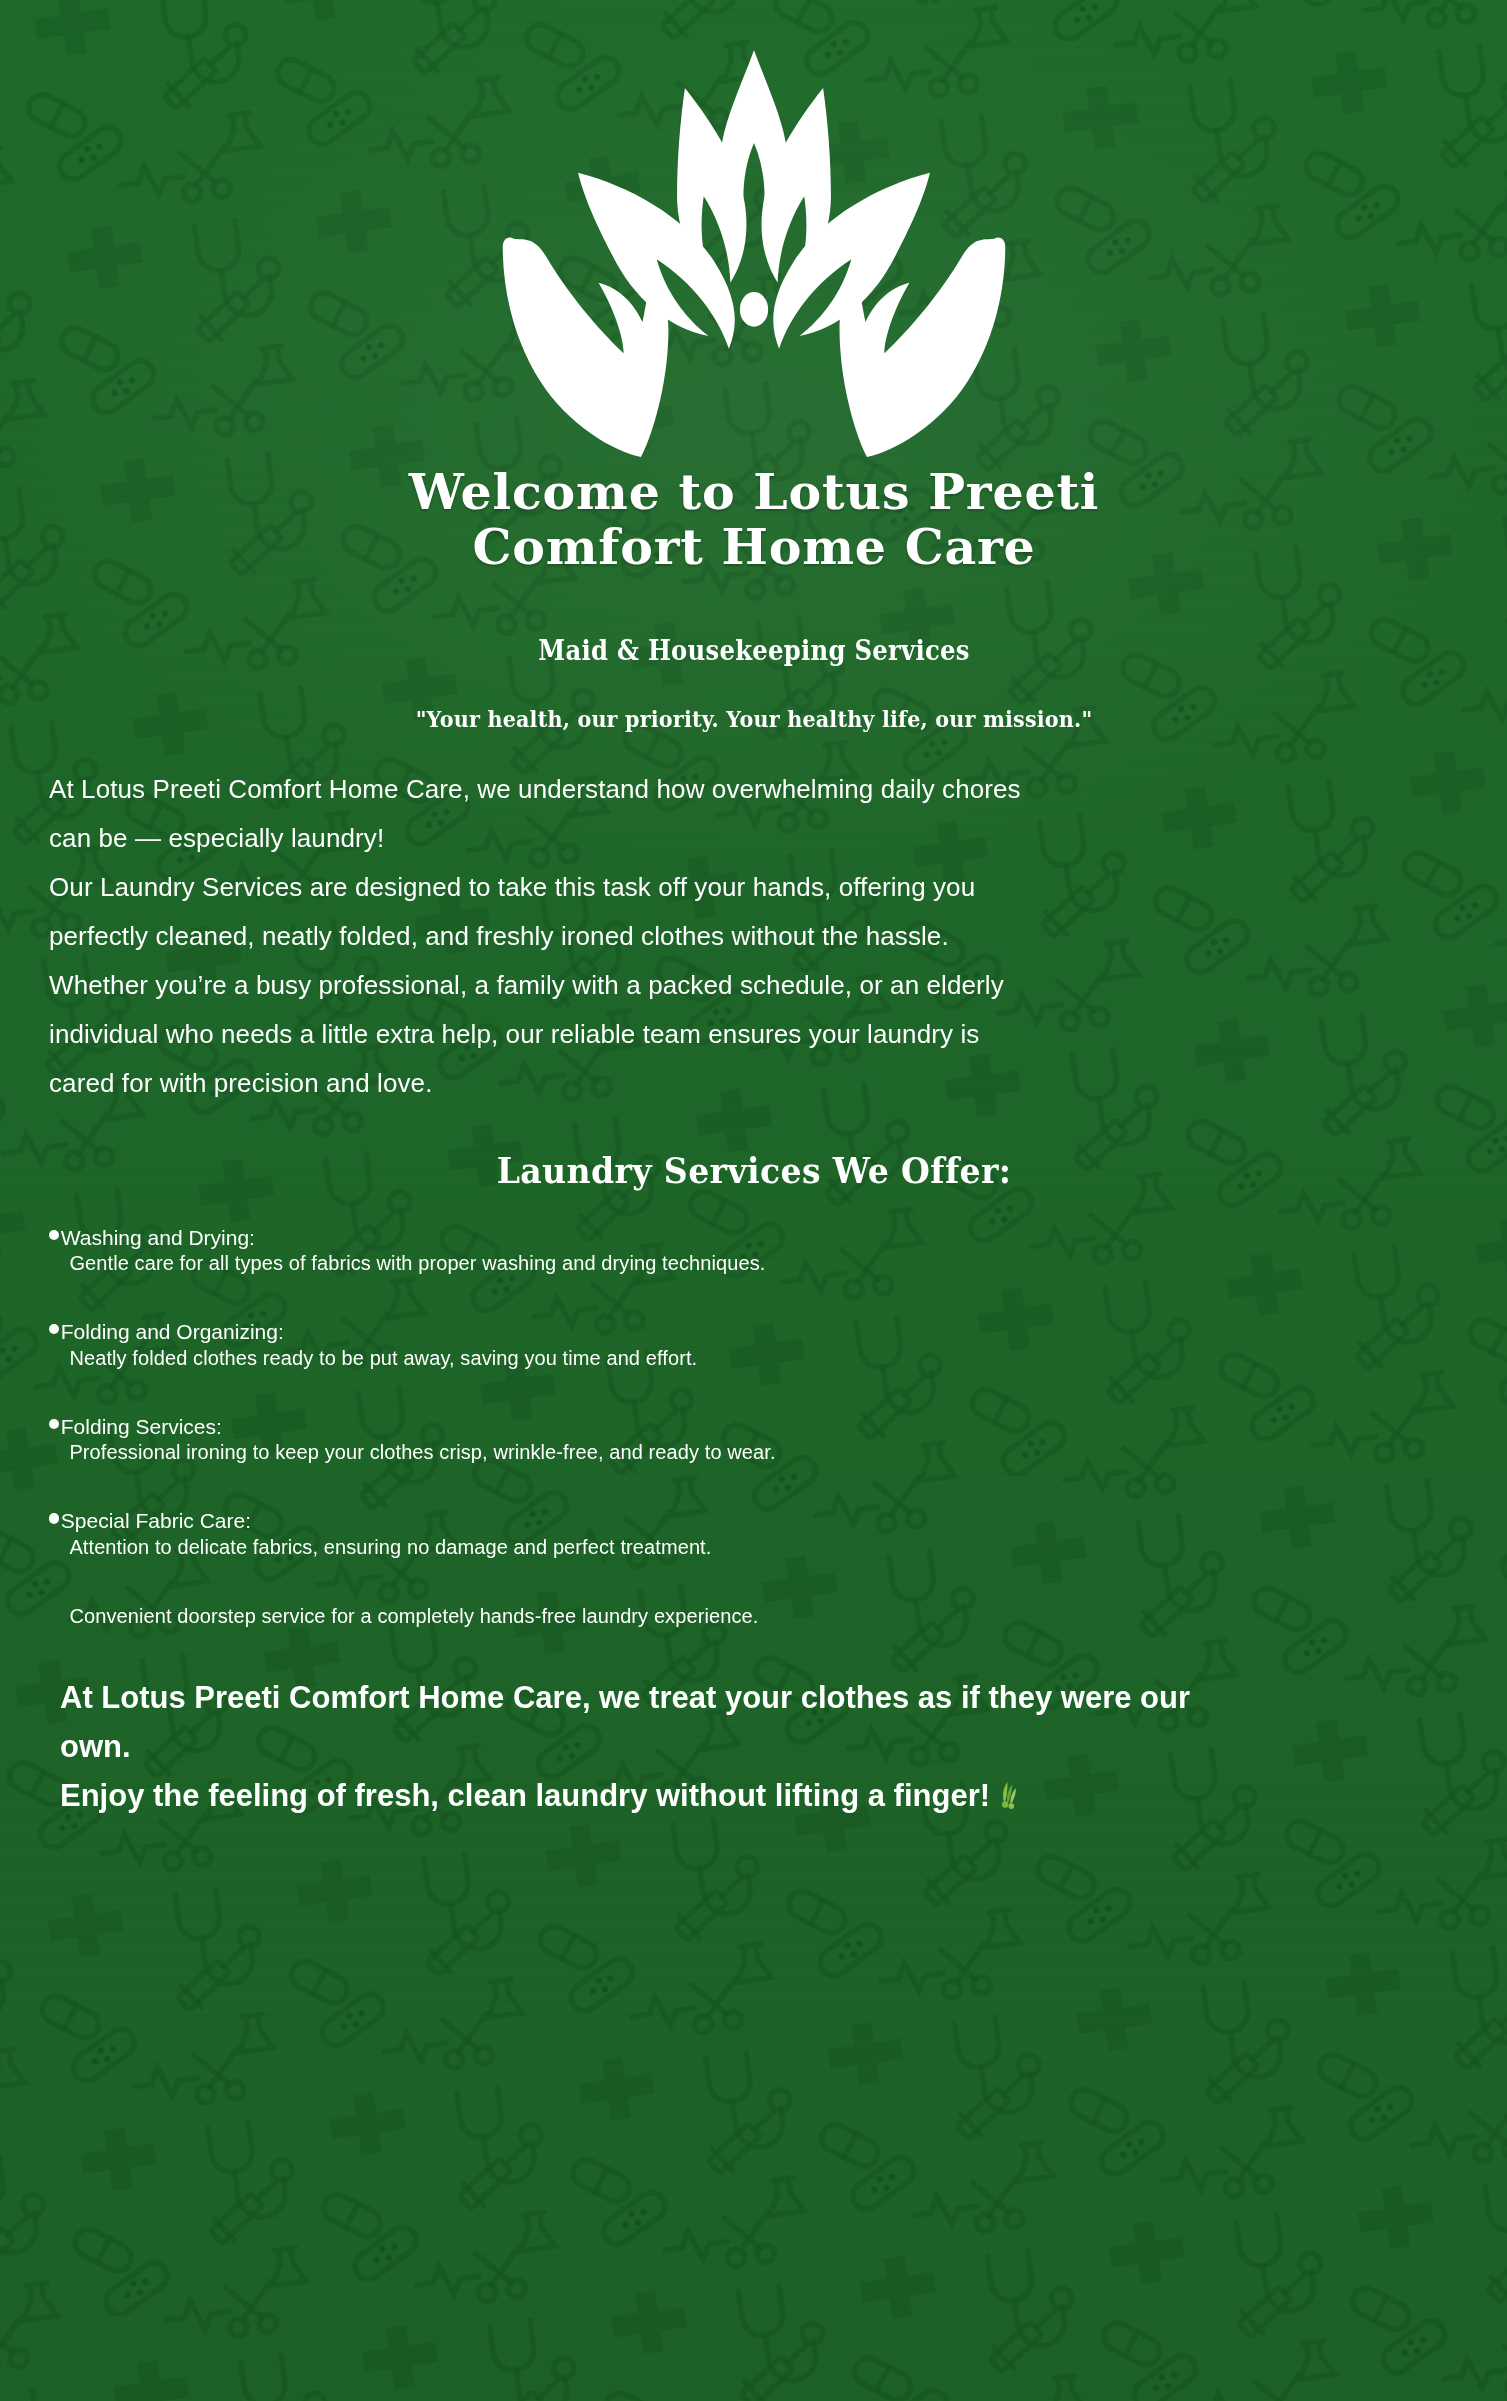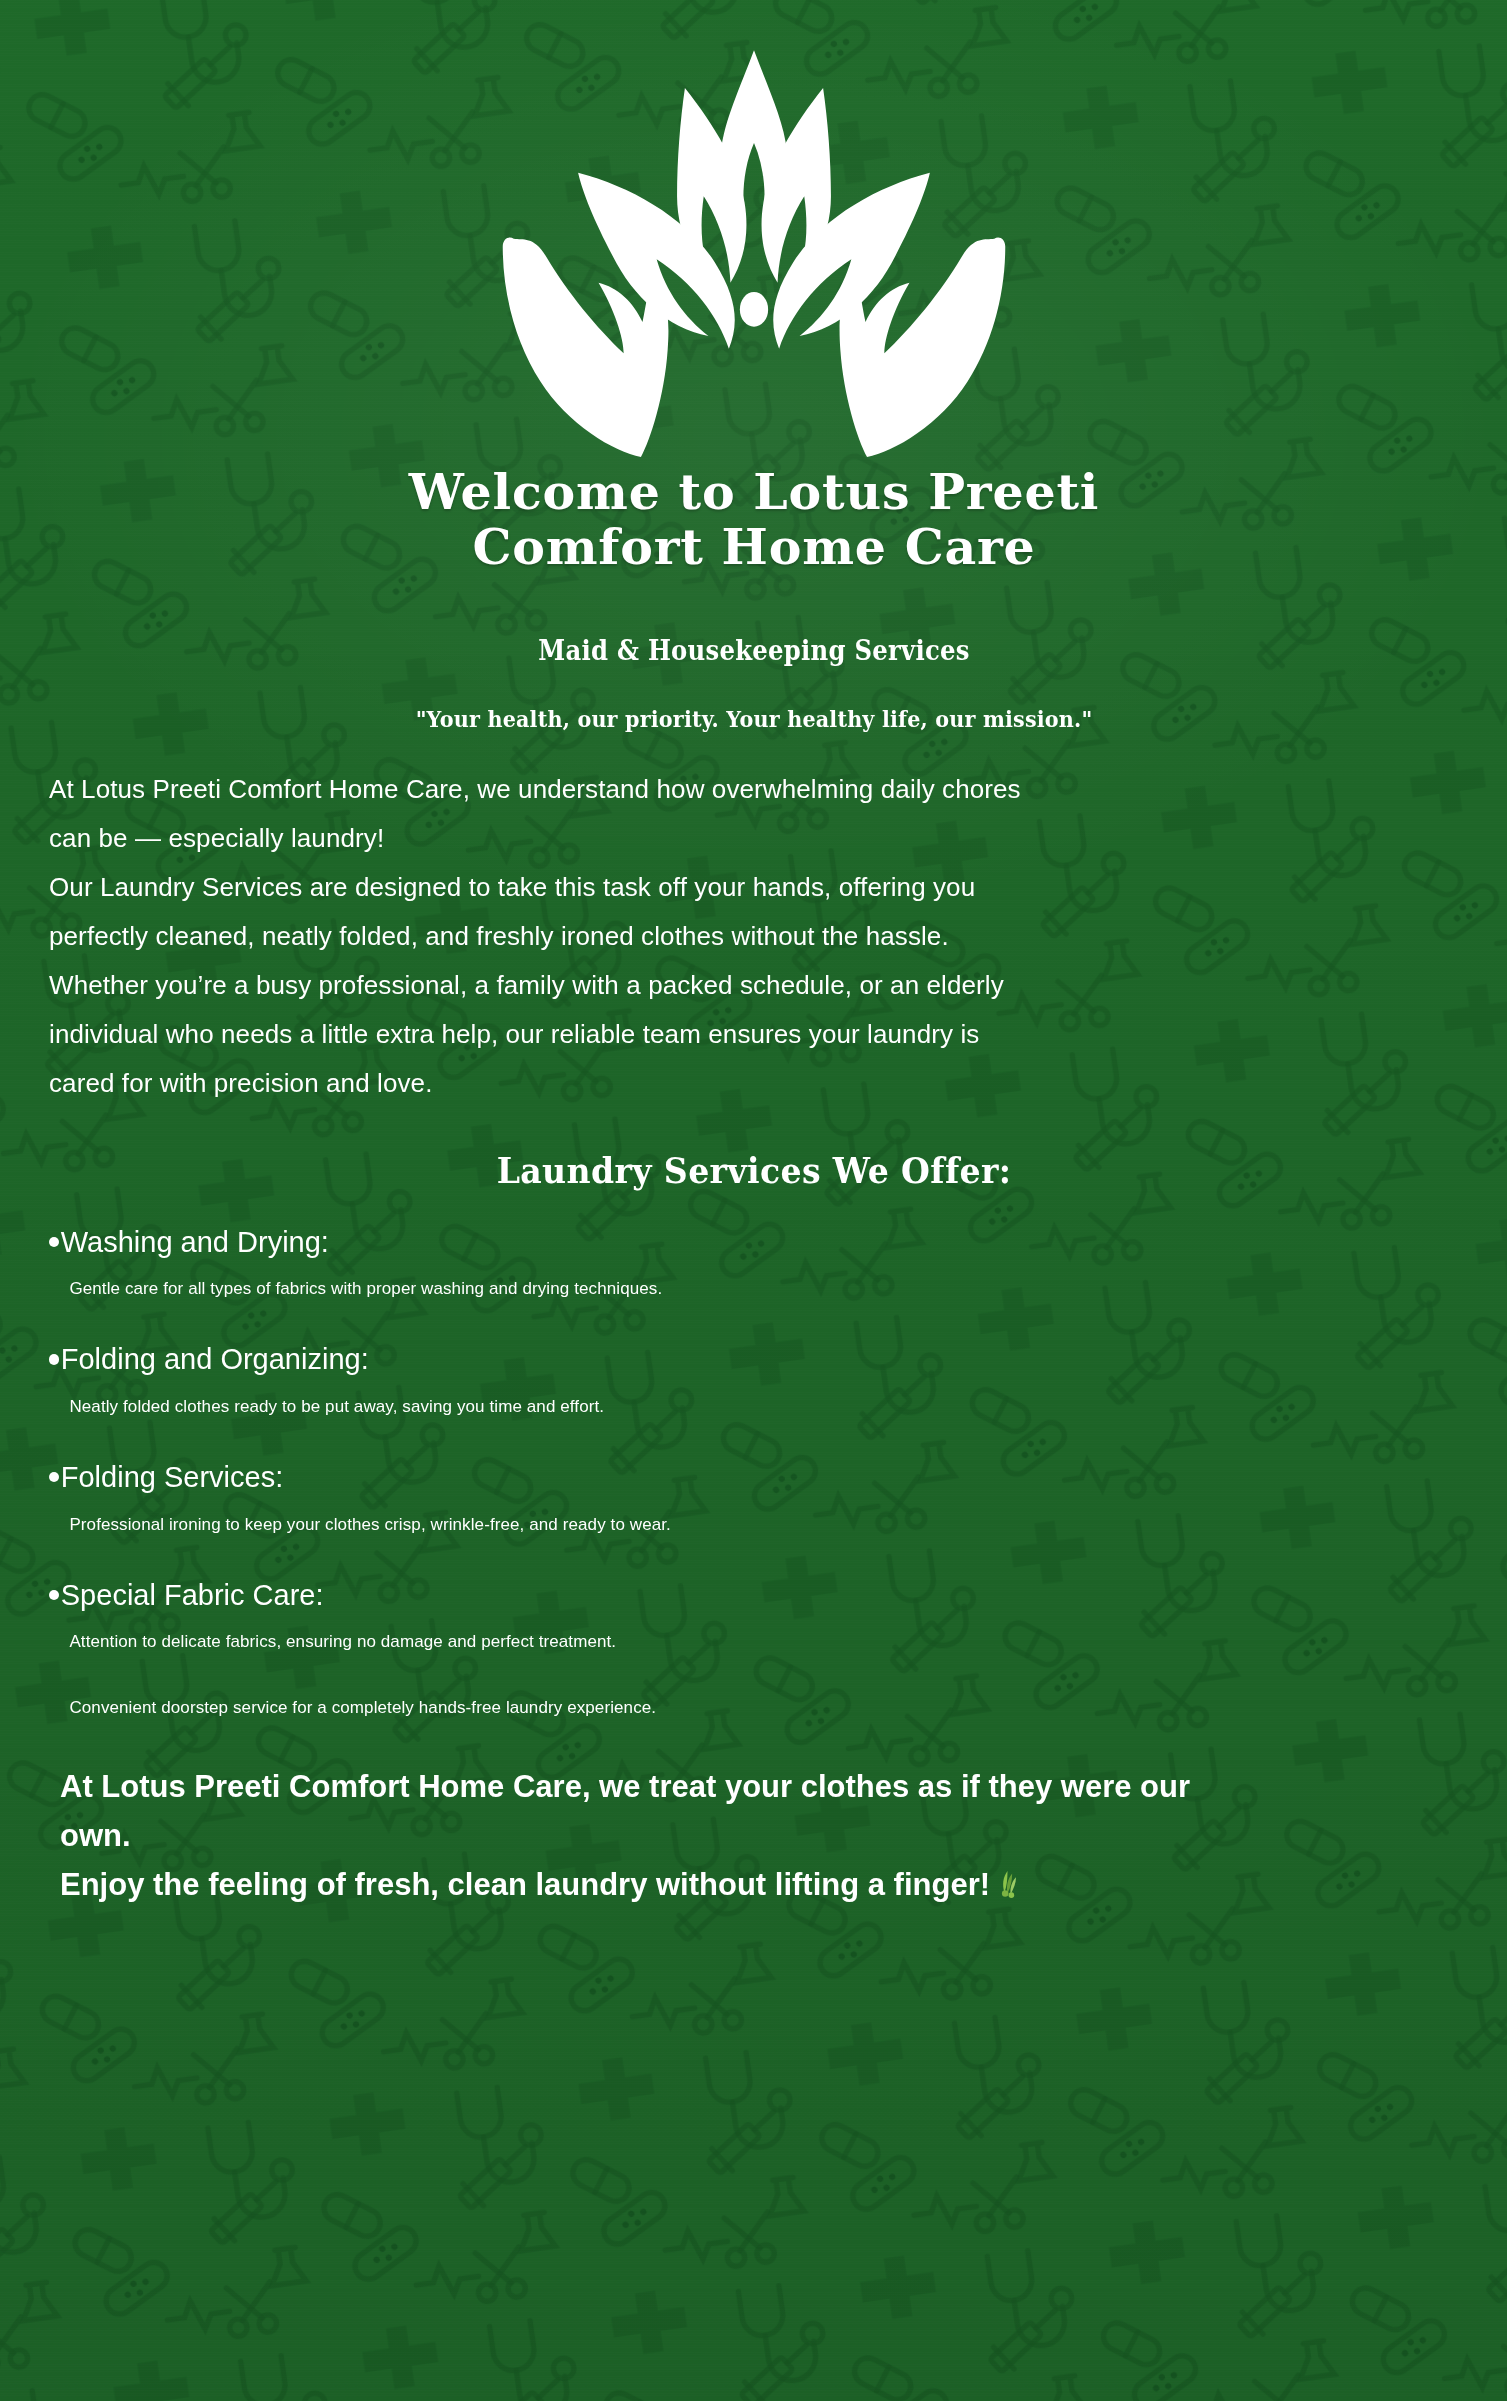--- a/index.html
+++ b/index.html
@@ -125,40 +125,40 @@
   
   .services {
     margin-top:35px;
     padding:0 49px;
     list-style:none;
   }
   .service-item { margin-bottom:44px; }
   .service-head {
     display:flex;
     align-items:baseline;
-    font-size:29px;
+    font-size:21px;
     line-height:1.12;
     font-weight:300;
     text-align:center;
   }
   .bullet-dot {
     display:inline-block;
     width:10.2px;
     height:10.2px;
     border-radius:50%;
     background:#ffffff;
     margin-right:1.6px;
     flex:0 0 auto;
     position:relative;
     top:-4.7px;
   }
   .service-desc {
-    margin-top:20px;
+    margin-top:2px;
     margin-left:20.4px;
-    font-size:17px;
+    font-size:20px;
     line-height:1.25;
     font-weight:300;
     letter-spacing:0.1px;
   }
 
   
   .closing {
     margin-top:44px;
     padding:0 49px 0 60px;
     font-size:31px;

